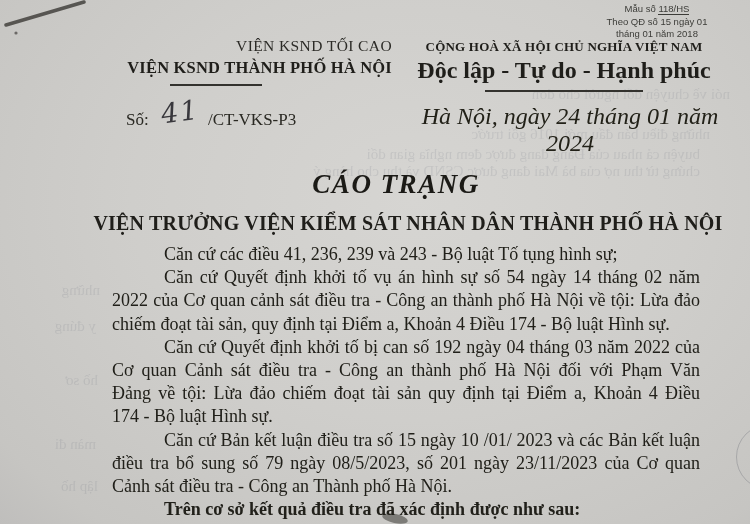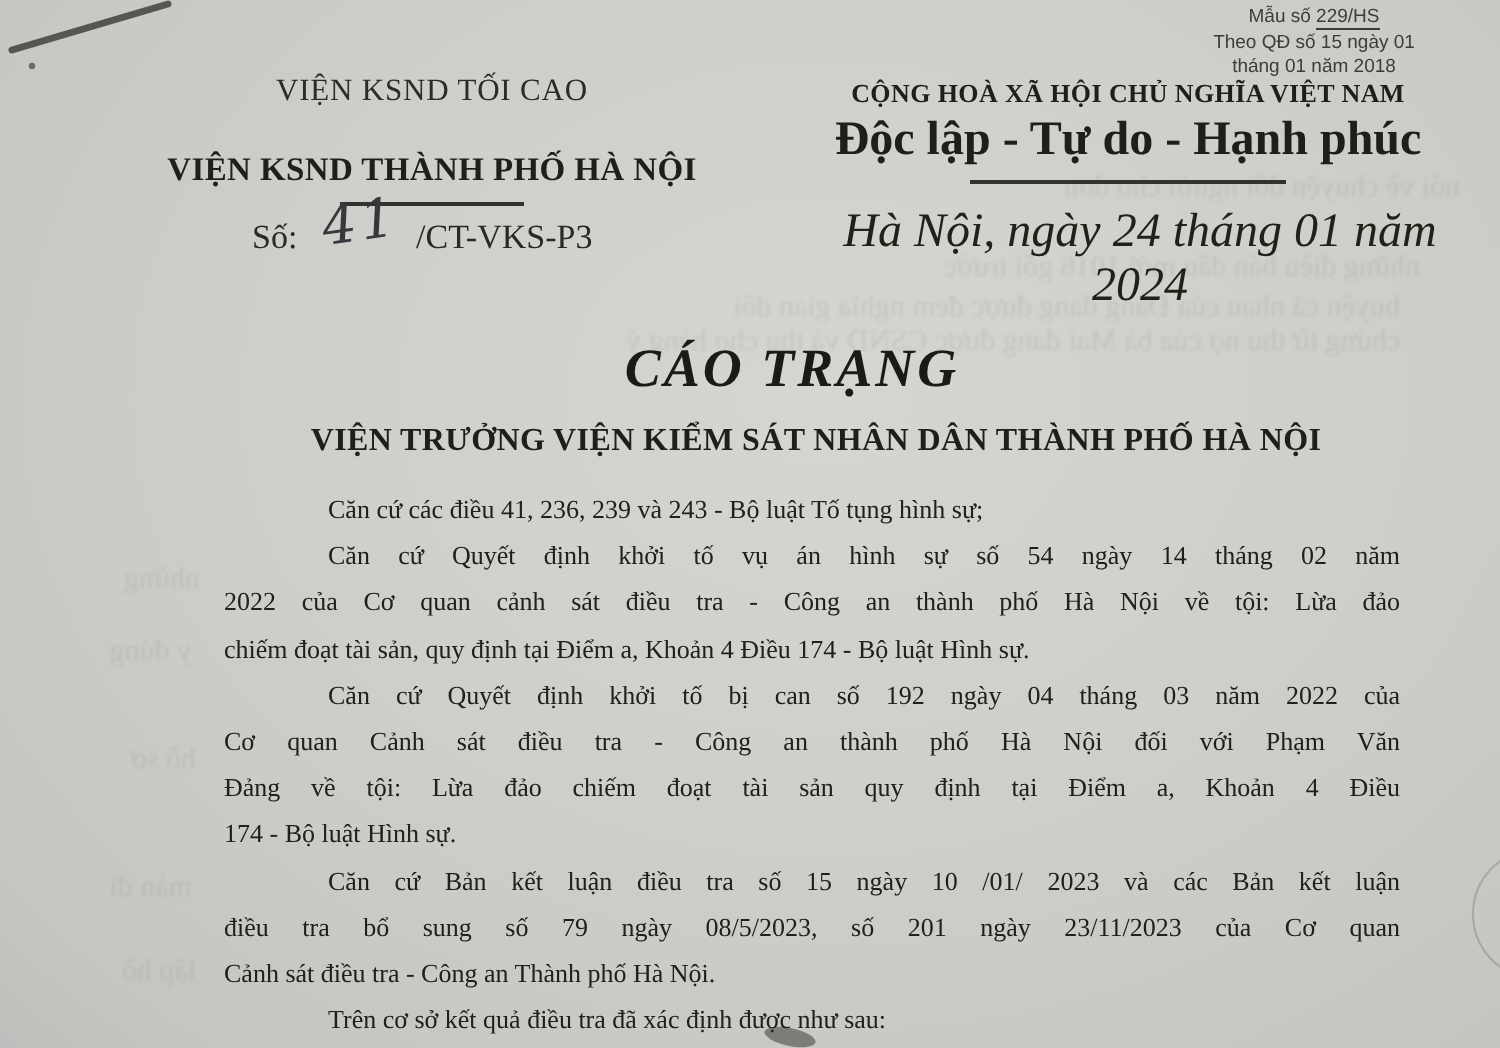--- a/index.html
+++ b/index.html
@@ -14,23 +14,23 @@
   }
   
   .form-note{
     position:absolute; top:3px; right:8px; width:170px;
     text-align:center;
     font-family:"Liberation Sans", sans-serif;
     font-size:9.5px; line-height:12.5px; color:#3c3c38;
   }
   .form-note .u{border-bottom:1px solid #3c3c38; padding-bottom:0px;}
   
-  .hdr-left{position:absolute; top:37px; left:40px; width:352px; text-align:center;}
+  .hdr-left{position:absolute; top:37px; left:40px; width:352px; text-align:right;}
   .hdr-left .l1{font-size:15.5px; letter-spacing:.4px; color:#2c2b27;}
-  .hdr-left .l2{font-size:16.5px; font-weight:bold; letter-spacing:.2px; margin-top:20px; color:#1f1e1a;}
+  .hdr-left .l2{font-size:16.5px; font-weight:bold; letter-spacing:.2px; margin-top:3px; color:#1f1e1a;}
   .rule{height:1.6px; background:#33322e; margin:6px auto 0 auto;}
   .hdr-right{position:absolute; top:39px; left:392px; width:344px; text-align:center;}
   .hdr-right .l1{font-size:13px; font-weight:bold; letter-spacing:.2px; color:#1f1e1a;}
   .hdr-right .l2{font-size:24px; font-weight:bold; margin-top:2px; color:#1f1e1a;}
   
   .doc-no{position:absolute; top:100px; left:126px; font-size:17px; color:#2a2923; white-space:nowrap;}
   .hand41{
     display:inline-block;
     font-family:"DejaVu Serif", serif;
     font-style:italic; font-size:27px; color:#38373c;
@@ -39,28 +39,28 @@
     letter-spacing:2px;
     margin:0 9px 0 12px;
   }
   
   .dateline{position:absolute; top:103px; left:420px; width:300px; text-align:center;
     font-style:italic; font-size:24px; color:#222118;}
   
   .title{position:absolute; top:169px; left:112px; width:568px; text-align:center;
     font-size:27px; font-weight:bold; letter-spacing:1.5px; color:#1b1a16;font-style:italic;}
   .subtitle{position:absolute; top:212px; left:66px; width:684px; text-align:center;
-    font-size:16px; font-weight:bold; letter-spacing:.2px; color:#1f1e1a;}
+    font-size:20px; font-weight:bold; letter-spacing:.2px; color:#1f1e1a;}
   
-  .body{position:absolute; top:243px; left:112px; width:588px; font-size:13px; color:#21201a;}
+  .body{position:absolute; top:243px; left:112px; width:588px; font-size:18px; color:#21201a;}
   .line{height:23.2px; line-height:23.2px; overflow:hidden;}
   .jl{text-align:justify; text-align-last:justify;}
   .ll{text-align:left;}
   .ind{text-indent:52px;}
-  .bold{font-weight:normal;}
+  .bold{font-weight:bold;}
   
   .ghost{
     position:absolute; color:#5a6070; opacity:.13;
     transform:scaleX(-1); filter:blur(.7px);
     font-size:15px; white-space:nowrap; overflow:hidden;
   }
   
   .pen-mark{position:absolute; top:0; left:0;}
   .smudge{position:absolute; top:514px; left:382px; width:26px; height:9px;
     background:#4a4944; opacity:.6; border-radius:50%; transform:rotate(12deg);}
@@ -83,21 +83,21 @@
   <div class="ghost" style="top:478px; left:10px; width:88px;">lập hồ</div>
 
   <svg class="pen-mark" width="110" height="40">
     <line x1="6" y1="25" x2="84" y2="2" stroke="#44423e" stroke-width="3.5" stroke-linecap="round" opacity="0.85"></line>
     <circle cx="16" cy="33" r="1.6" fill="#44423e" opacity="0.7"></circle>
   </svg>
   <div class="smudge"></div>
   <div class="stamp-edge"></div>
 
   <div class="form-note">
-    <div><span>Mẫu số </span><span class="u">229/HS</span></div>
+    <div><span>Mẫu số </span><span class="u">118/HS</span></div>
     <div>Theo QĐ số 15 ngày 01</div>
     <div>tháng 01 năm 2018</div>
   </div>
 
   <div class="hdr-left">
     <div class="l1">VIỆN KSND TỐI CAO</div>
     <div class="l2">VIỆN KSND THÀNH PHỐ HÀ NỘI</div>
     <div class="rule" style="width:92px;"></div>
   </div>
 

